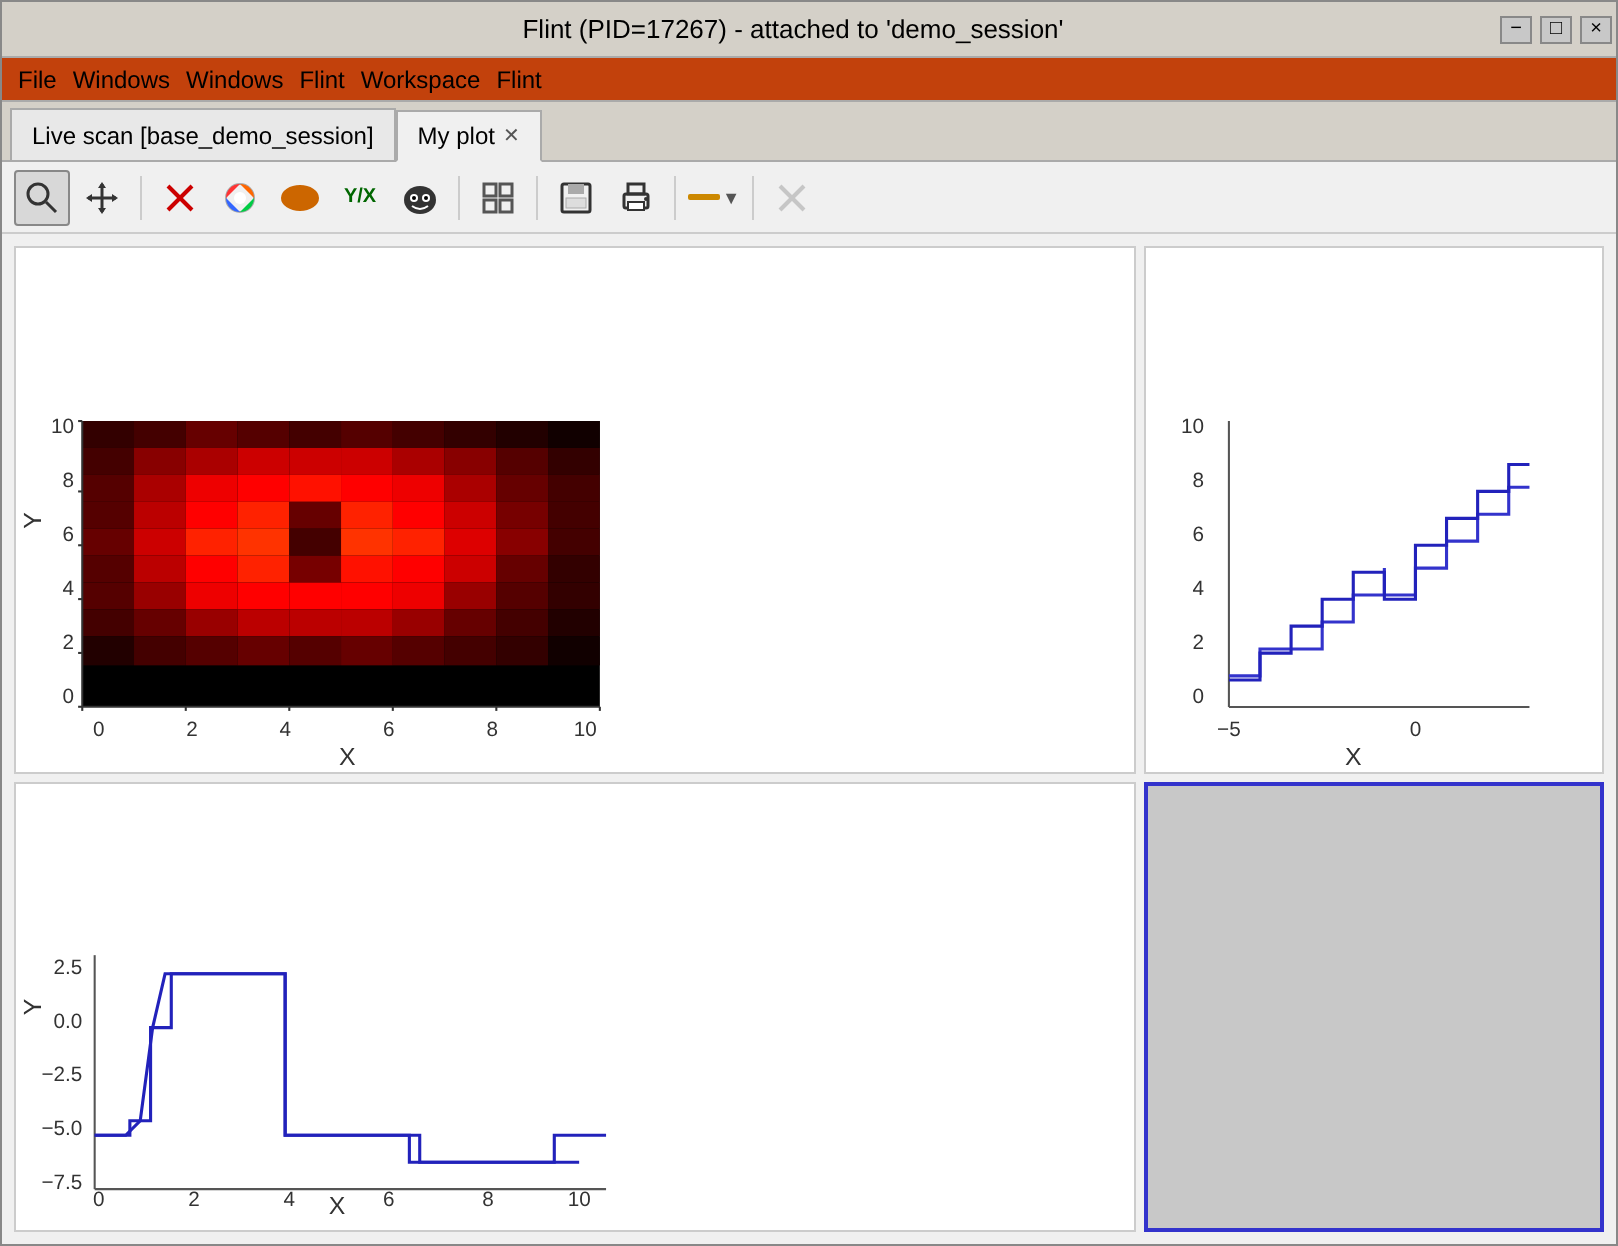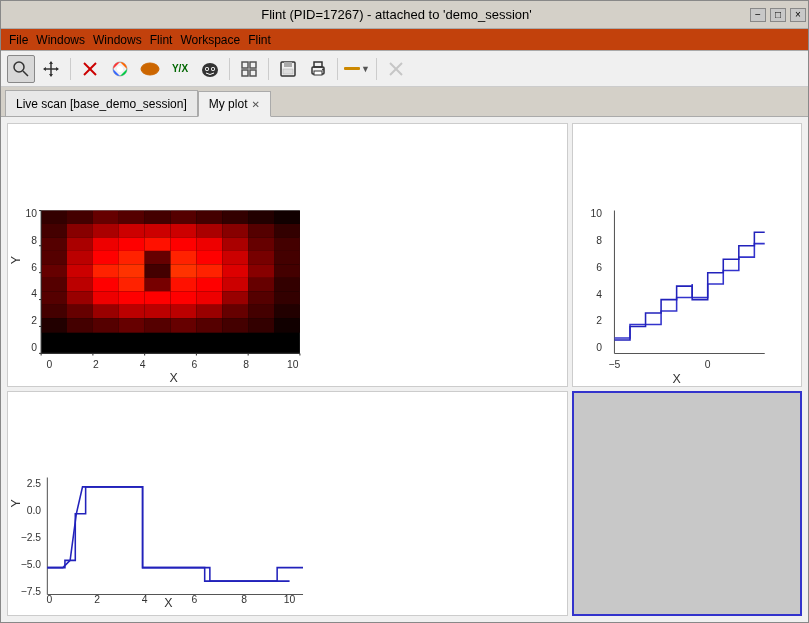--- a/index.html
+++ b/index.html
@@ -61,20 +61,30 @@
 
   <div id="menu-bar">
     <div class="menu-item">File</div>
     <div class="menu-item">Windows</div>
     <div class="menu-item">Windows</div>
     <div class="menu-item">Flint</div>
     <div class="menu-item underline">Workspace</div>
     <div class="menu-item">Flint</div>
   </div>
 
+  <div id="tab-bar">
+    <div class="tab">
+      <span>Live scan [base_demo_session]</span>
+    </div>
+    <div class="tab active">
+      <span>My plot</span>
+      <span class="tab-close">✕</span>
+    </div>
+  </div>
+
   <div id="toolbar">
     <div class="tb-btn active" title="Zoom">
       <svg width="18" height="18" viewBox="0 0 18 18">
         <circle cx="7" cy="7" r="5" fill="none" stroke="#333" stroke-width="1.5"></circle>
         <line x1="11" y1="11" x2="16" y2="16" stroke="#333" stroke-width="1.5"></line>
       </svg>
     </div>
     <div class="tb-btn" title="Pan">
       <svg width="18" height="18" viewBox="0 0 18 18">
         <line x1="9" y1="2" x2="9" y2="16" stroke="#333" stroke-width="1.5"></line>
@@ -150,30 +160,20 @@
     <div class="tb-btn tb-dropdown" title="Line style">
       <div class="tb-line"></div>
       <span class="tb-arrow">▼</span>
     </div>
     <div class="tb-separator"></div>
     <div class="tb-btn" style="opacity:0.4;">
       <svg width="18" height="18" viewBox="0 0 18 18">
         <line x1="3" y1="3" x2="15" y2="15" stroke="#888" stroke-width="2"></line>
         <line x1="15" y1="3" x2="3" y2="15" stroke="#888" stroke-width="2"></line>
       </svg>
-    </div>
-  </div>
-
-  <div id="tab-bar">
-    <div class="tab">
-      <span>Live scan [base_demo_session]</span>
-    </div>
-    <div class="tab active">
-      <span>My plot</span>
-      <span class="tab-close">✕</span>
     </div>
   </div>
 
   <div id="main-content">
 
     <div class="plot-container">
       <svg class="plot-svg" viewBox="0 0 540 250" xmlns="http://www.w3.org/2000/svg">
 
         <text x="12" y="130" text-anchor="middle" font-size="12" fill="#333" transform="rotate(-90,12,130)">Y</text>
 

